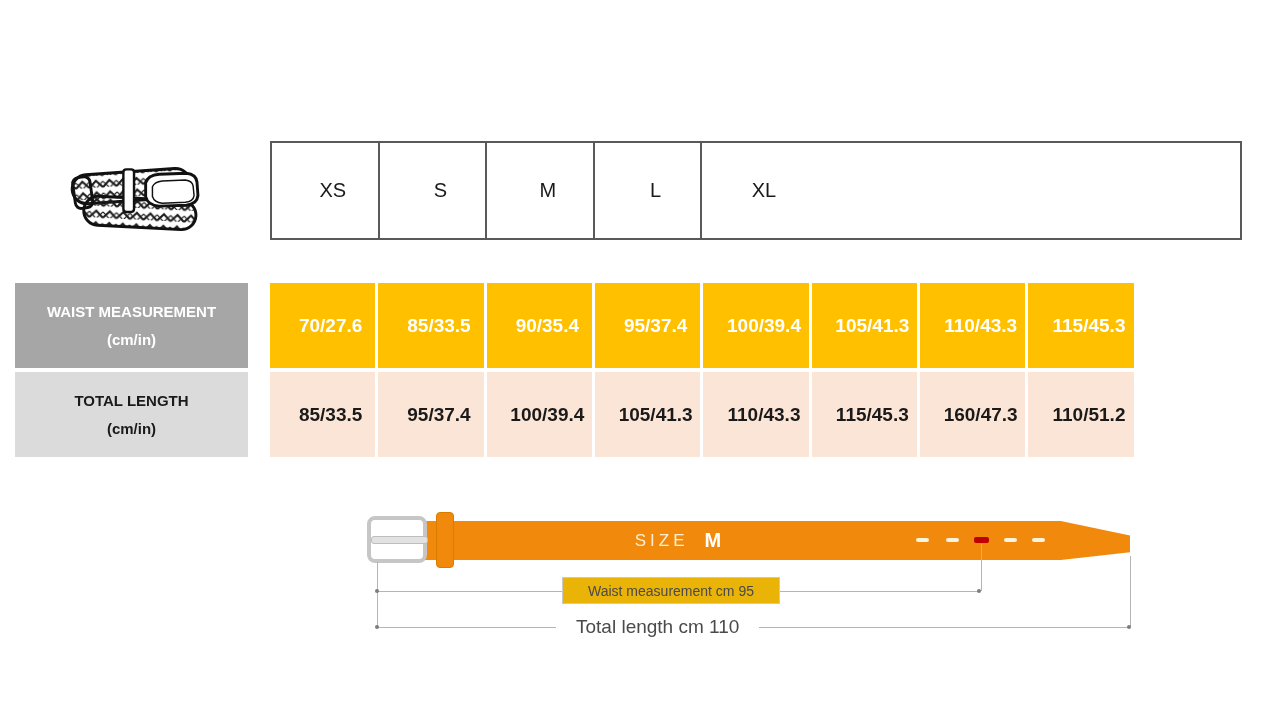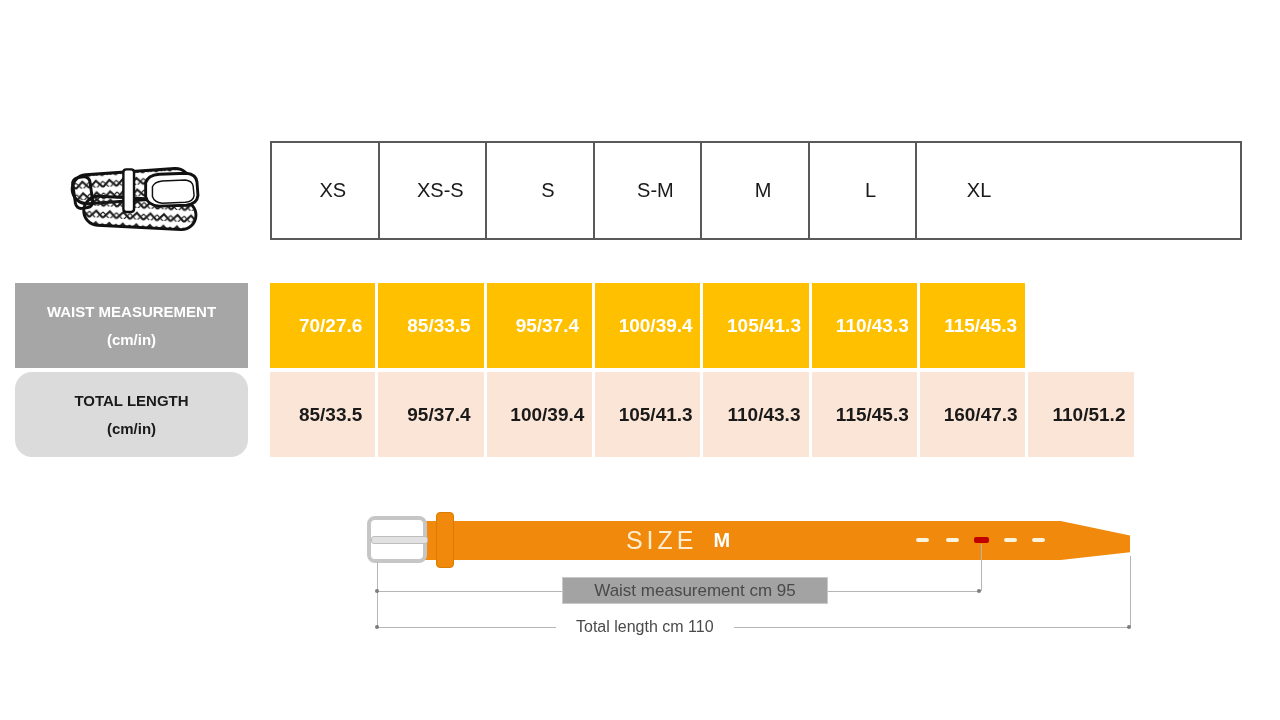--- a/index.html
+++ b/index.html
@@ -50,21 +50,21 @@
   .row-label {
     position: absolute;
     left: 15px;
     width: 233px; height: 85px;
     display: flex; flex-direction: column;
     align-items: center; justify-content: center;
     text-align: left;
     font-weight: bold; font-size: 15px; line-height: 19px; gap: 9px;
   }
   .row-label.waist { top: 283px; background: #A6A6A6; color: #ffffff; }
-  .row-label.total { top: 372px; background: #DBDBDB; color: #1a1a1a; border-radius: 17px; }
+  .row-label.total { top: 372px; background: #DBDBDB; color: #1a1a1a; }
 
   
   .belt-illustration {
     position: absolute; left: 62px; top: 150px;
     width: 146px; height: 92px;
   }
 
   
   .buckle-frame {
     position: absolute; left: 367px; top: 516px;
@@ -87,21 +87,21 @@
     position: absolute; left: 436px; top: 512px;
     width: 18px; height: 56px;
     background: #F0890C; border: 1px solid #d97d00; border-radius: 4px;
   }
   .size-label {
     position: absolute; left: 424px; top: 521px;
     width: 508px; height: 39px;
     display: flex; align-items: center; justify-content: center;
   }
   .size-word {
-    font-size: 25px; letter-spacing: 4px;
+    font-size: 17px; letter-spacing: 4px;
     color: rgba(255,250,235,0.88);
   }
   .size-value {
     margin-left: 16px;
     font-size: 20px; font-weight: bold; color: #ffffff;
   }
   .hole {
     position: absolute; top: 538px;
     width: 13px; height: 4px; border-radius: 2px;
     background: #FAF3DE;
@@ -122,31 +122,31 @@
   .total-line { left: 377px; top: 627px; width: 753px; height: 1px; }
   .dot {
     position: absolute; width: 4px; height: 4px; border-radius: 2px;
     background: #7d7d7d;
   }
   .d1 { left: 375px; top: 589px; } .d2 { left: 977px; top: 589px; }
   .d3 { left: 375px; top: 625px; } .d4 { left: 1127px; top: 625px; }
 
   .waist-note {
     position: absolute; left: 562px; top: 577px;
-    width: 266px; height: 27px;
-    background: #a3a3a3; border: 1px solid #c9c9c9;
-    display: flex; align-items: center; justify-content: center;
-    font-size: 17px; color: #4a4a4a;
+    width: 218px; height: 27px;
+    background: #eab308; border: 1px solid #c9c9c9;
+    display: flex; align-items: center; justify-content: center;
+    font-size: 14px; color: #4a4a4a;
   }
   .total-note {
     position: absolute; left: 556px; top: 615px;
     height: 24px; padding: 0 20px;
     background: #ffffff;
     display: flex; align-items: center;
-    font-size: 16px; color: #4a4a4a;
+    font-size: 19px; color: #4a4a4a;
   }
 </style>
 </head>
 <body>
 
 <div class="canvas">
 
   <svg class="belt-illustration" viewBox="0 0 150 95">
     <defs>
       <pattern id="braid" width="14" height="12" patternUnits="userSpaceOnUse">
@@ -158,36 +158,35 @@
     <rect x="10" y="22" width="122" height="30" rx="15" fill="url(#braid)" stroke="#111" stroke-width="3" transform="rotate(-4 75 37)"></rect>
     <rect x="22" y="50" width="116" height="30" rx="15" fill="url(#braid)" stroke="#111" stroke-width="3" transform="rotate(3 80 65)"></rect>
     <rect x="12" y="28" width="18" height="32" rx="6" fill="none" stroke="#111" stroke-width="3" transform="rotate(-8 21 44)"></rect>
     <rect x="63" y="20" width="11" height="44" rx="3" fill="#ffffff" stroke="#111" stroke-width="2.5"></rect>
     <path d="M86,34 q2,-8 14,-9 l28,-1 q10,1 11,9 l1,14 q-1,9 -12,10 l-28,1 q-12,-1 -14,-10 z" fill="#ffffff" stroke="#111" stroke-width="3"></path>
     <path d="M93,38 q2,-5 10,-6 l24,-1 q7,1 8,6 l1,10 q-1,6 -9,7 l-24,1 q-8,-1 -10,-7 z" fill="none" stroke="#111" stroke-width="1.5"></path>
   </svg>
 
   <div class="size-header">
     <div class="hcell">XS</div>
-    <div class="hcell">XS-S</div>
     <div class="hcell">S</div>
-    <div class="hcell">S-M</div>
     <div class="hcell">M</div>
     <div class="hcell">L</div>
     <div class="hcell">XL</div>
   </div>
 
   <div class="row-label waist">
     <span>WAIST MEASUREMENT</span>
     <span>(cm/in)</span>
   </div>
 
   <div class="value-row waist">
     <div class="vcell">70/27.6</div>
     <div class="vcell">85/33.5</div>
+    <div class="vcell">90/35.4</div>
     <div class="vcell">95/37.4</div>
     <div class="vcell">100/39.4</div>
     <div class="vcell">105/41.3</div>
     <div class="vcell">110/43.3</div>
     <div class="vcell">115/45.3</div>
   </div>
 
   <div class="row-label total">
     <span>TOTAL LENGTH</span>
     <span>(cm/in)</span>

